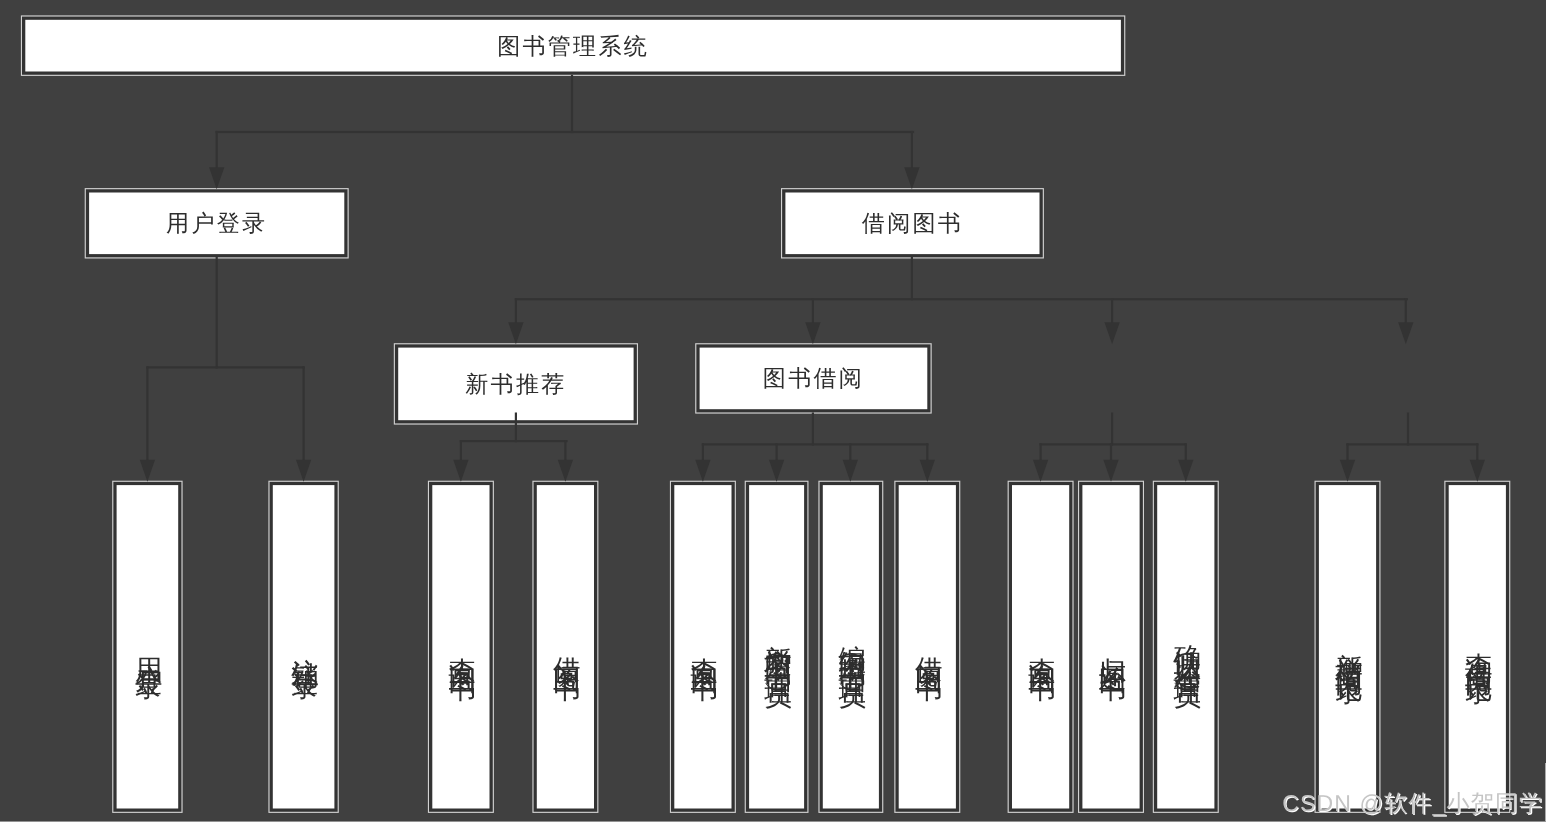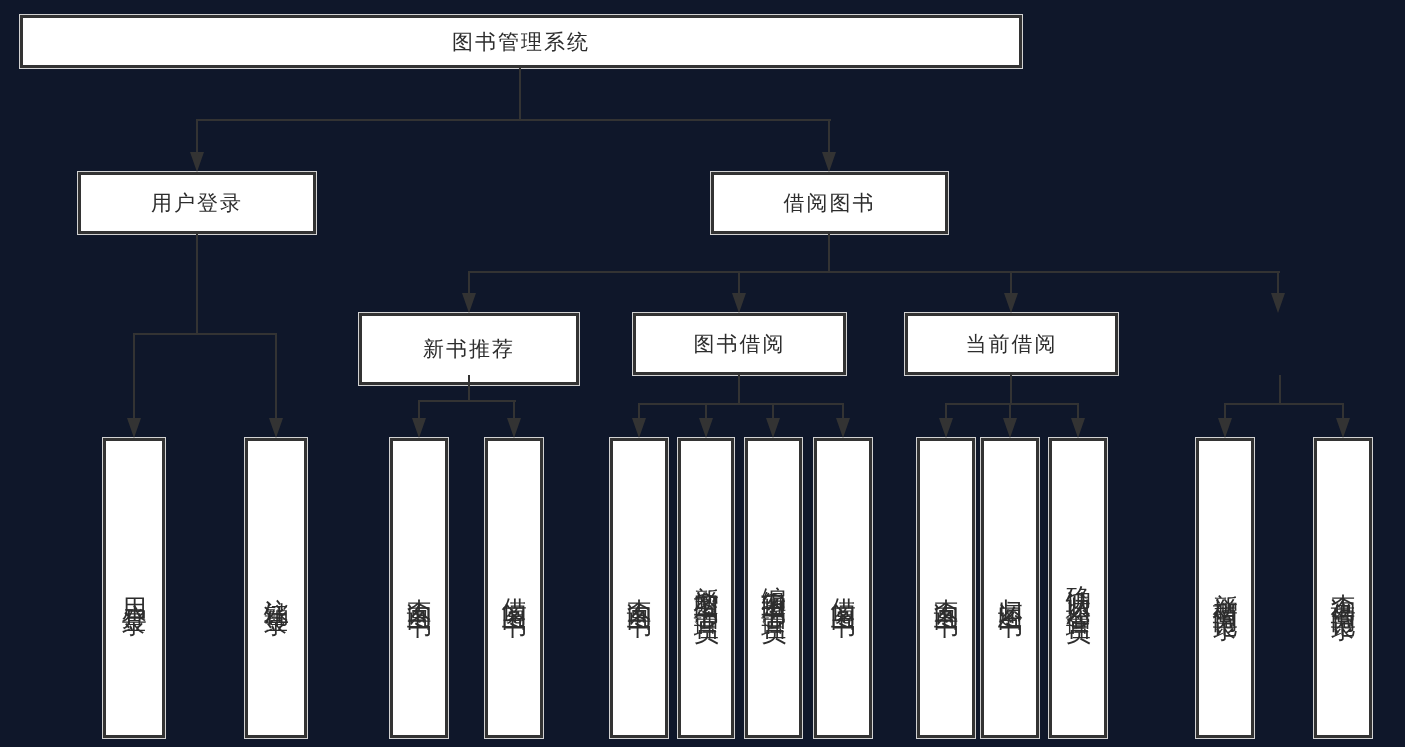--- a/index.html
+++ b/index.html
@@ -1,17 +1,17 @@
 <!DOCTYPE html>
 <html><head>
 <meta charset="utf-8">
 <style>
   html,body{margin:0;padding:0;background:#ffffff;}
   .stage{
-    position:relative;width:1405px;height:747px;background:#0f172a;
+    position:relative;width:1405px;height:747px;background:#404040;
     font-family:"Liberation Sans","DejaVu Sans",sans-serif;color:#2d2d2d;overflow:hidden;
   }
   .node{
     position:absolute;box-sizing:border-box;border:3px solid #333333;background:#ffffff;
     display:flex;align-items:center;justify-content:center;
     box-shadow:0 0 0 1px #d2d2d2;
   }
   .node.h{font-size:21px;letter-spacing:2px;white-space:nowrap;}
   .node.v{
     writing-mode:vertical-rl;text-orientation:mixed;
@@ -36,21 +36,20 @@
   <div class="node h" style="left:20px;top:15px;width:1002px;height:53px">图书管理系统</div>
 
   <div class="node h" style="left:78px;top:172px;width:238px;height:62px">用户登录</div>
 
   <div class="node h" style="left:711px;top:172px;width:237px;height:62px">借阅图书</div>
 
   <div class="node h" style="left:359px;top:313px;width:220px;height:72px">新书推荐</div>
 
   <div class="node h" style="left:633px;top:313px;width:213px;height:62px">图书借阅</div>
 
-  <div class="node h" style="left:905px;top:313px;width:213px;height:62px">当前借阅</div>
 
 
   <div class="node v" style="left:103px;top:438px;width:62px;height:300px">用户登录</div>
 
   <div class="node v" style="left:245px;top:438px;width:62px;height:300px">注销登录</div>
 
   <div class="node v" style="left:390px;top:438px;width:58px;height:300px">查询图书</div>
 
   <div class="node v" style="left:485px;top:438px;width:58px;height:300px">借阅图书</div>
 
@@ -124,14 +123,15 @@
   <div class="arrow" style="left:1003px;top:418px"></div>
   <div class="arrow" style="left:1071px;top:418px"></div>
 
   <div class="line" style="left:1279px;top:375px;width:2px;height:30px"></div>
   <div class="line" style="left:1224px;top:403px;width:120px;height:2px"></div>
   <div class="line" style="left:1224px;top:403px;width:2px;height:17px"></div>
   <div class="line" style="left:1342px;top:403px;width:2px;height:17px"></div>
   <div class="arrow" style="left:1218px;top:418px"></div>
   <div class="arrow" style="left:1336px;top:418px"></div>
 
+  <div class="watermark">CSDN @软件_小贺同学</div>
 
 </div>
 
 </body></html>

